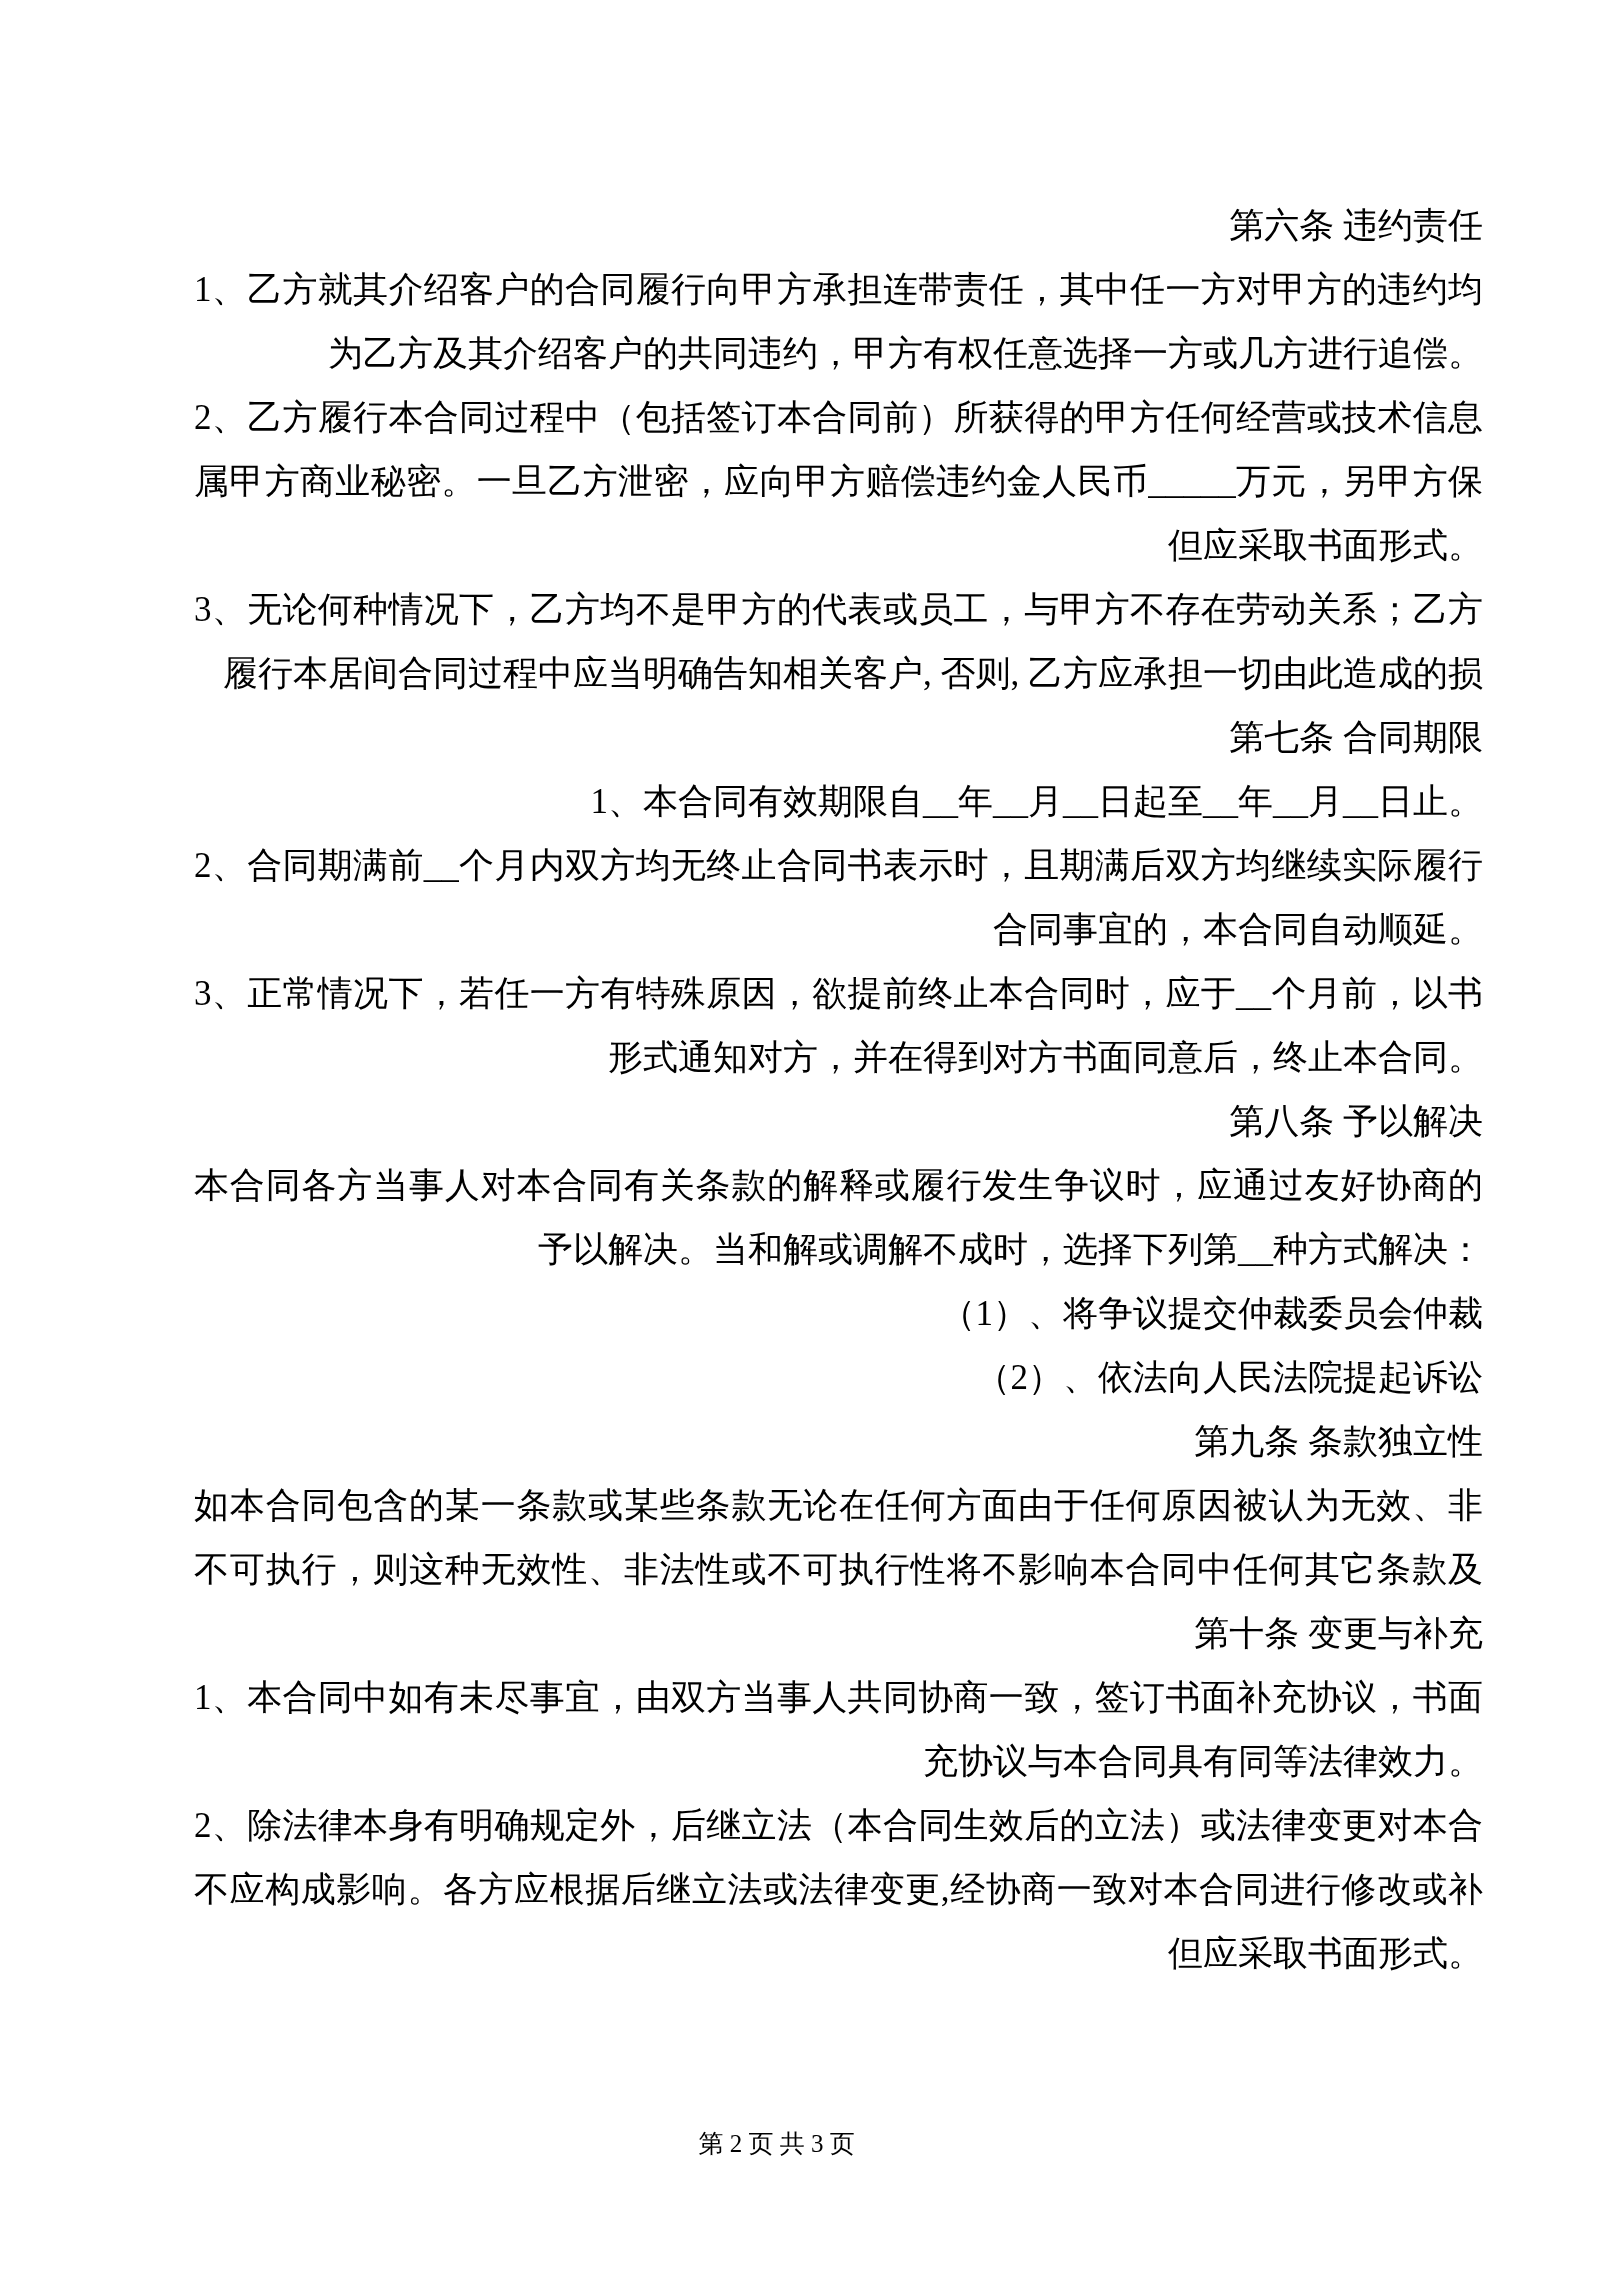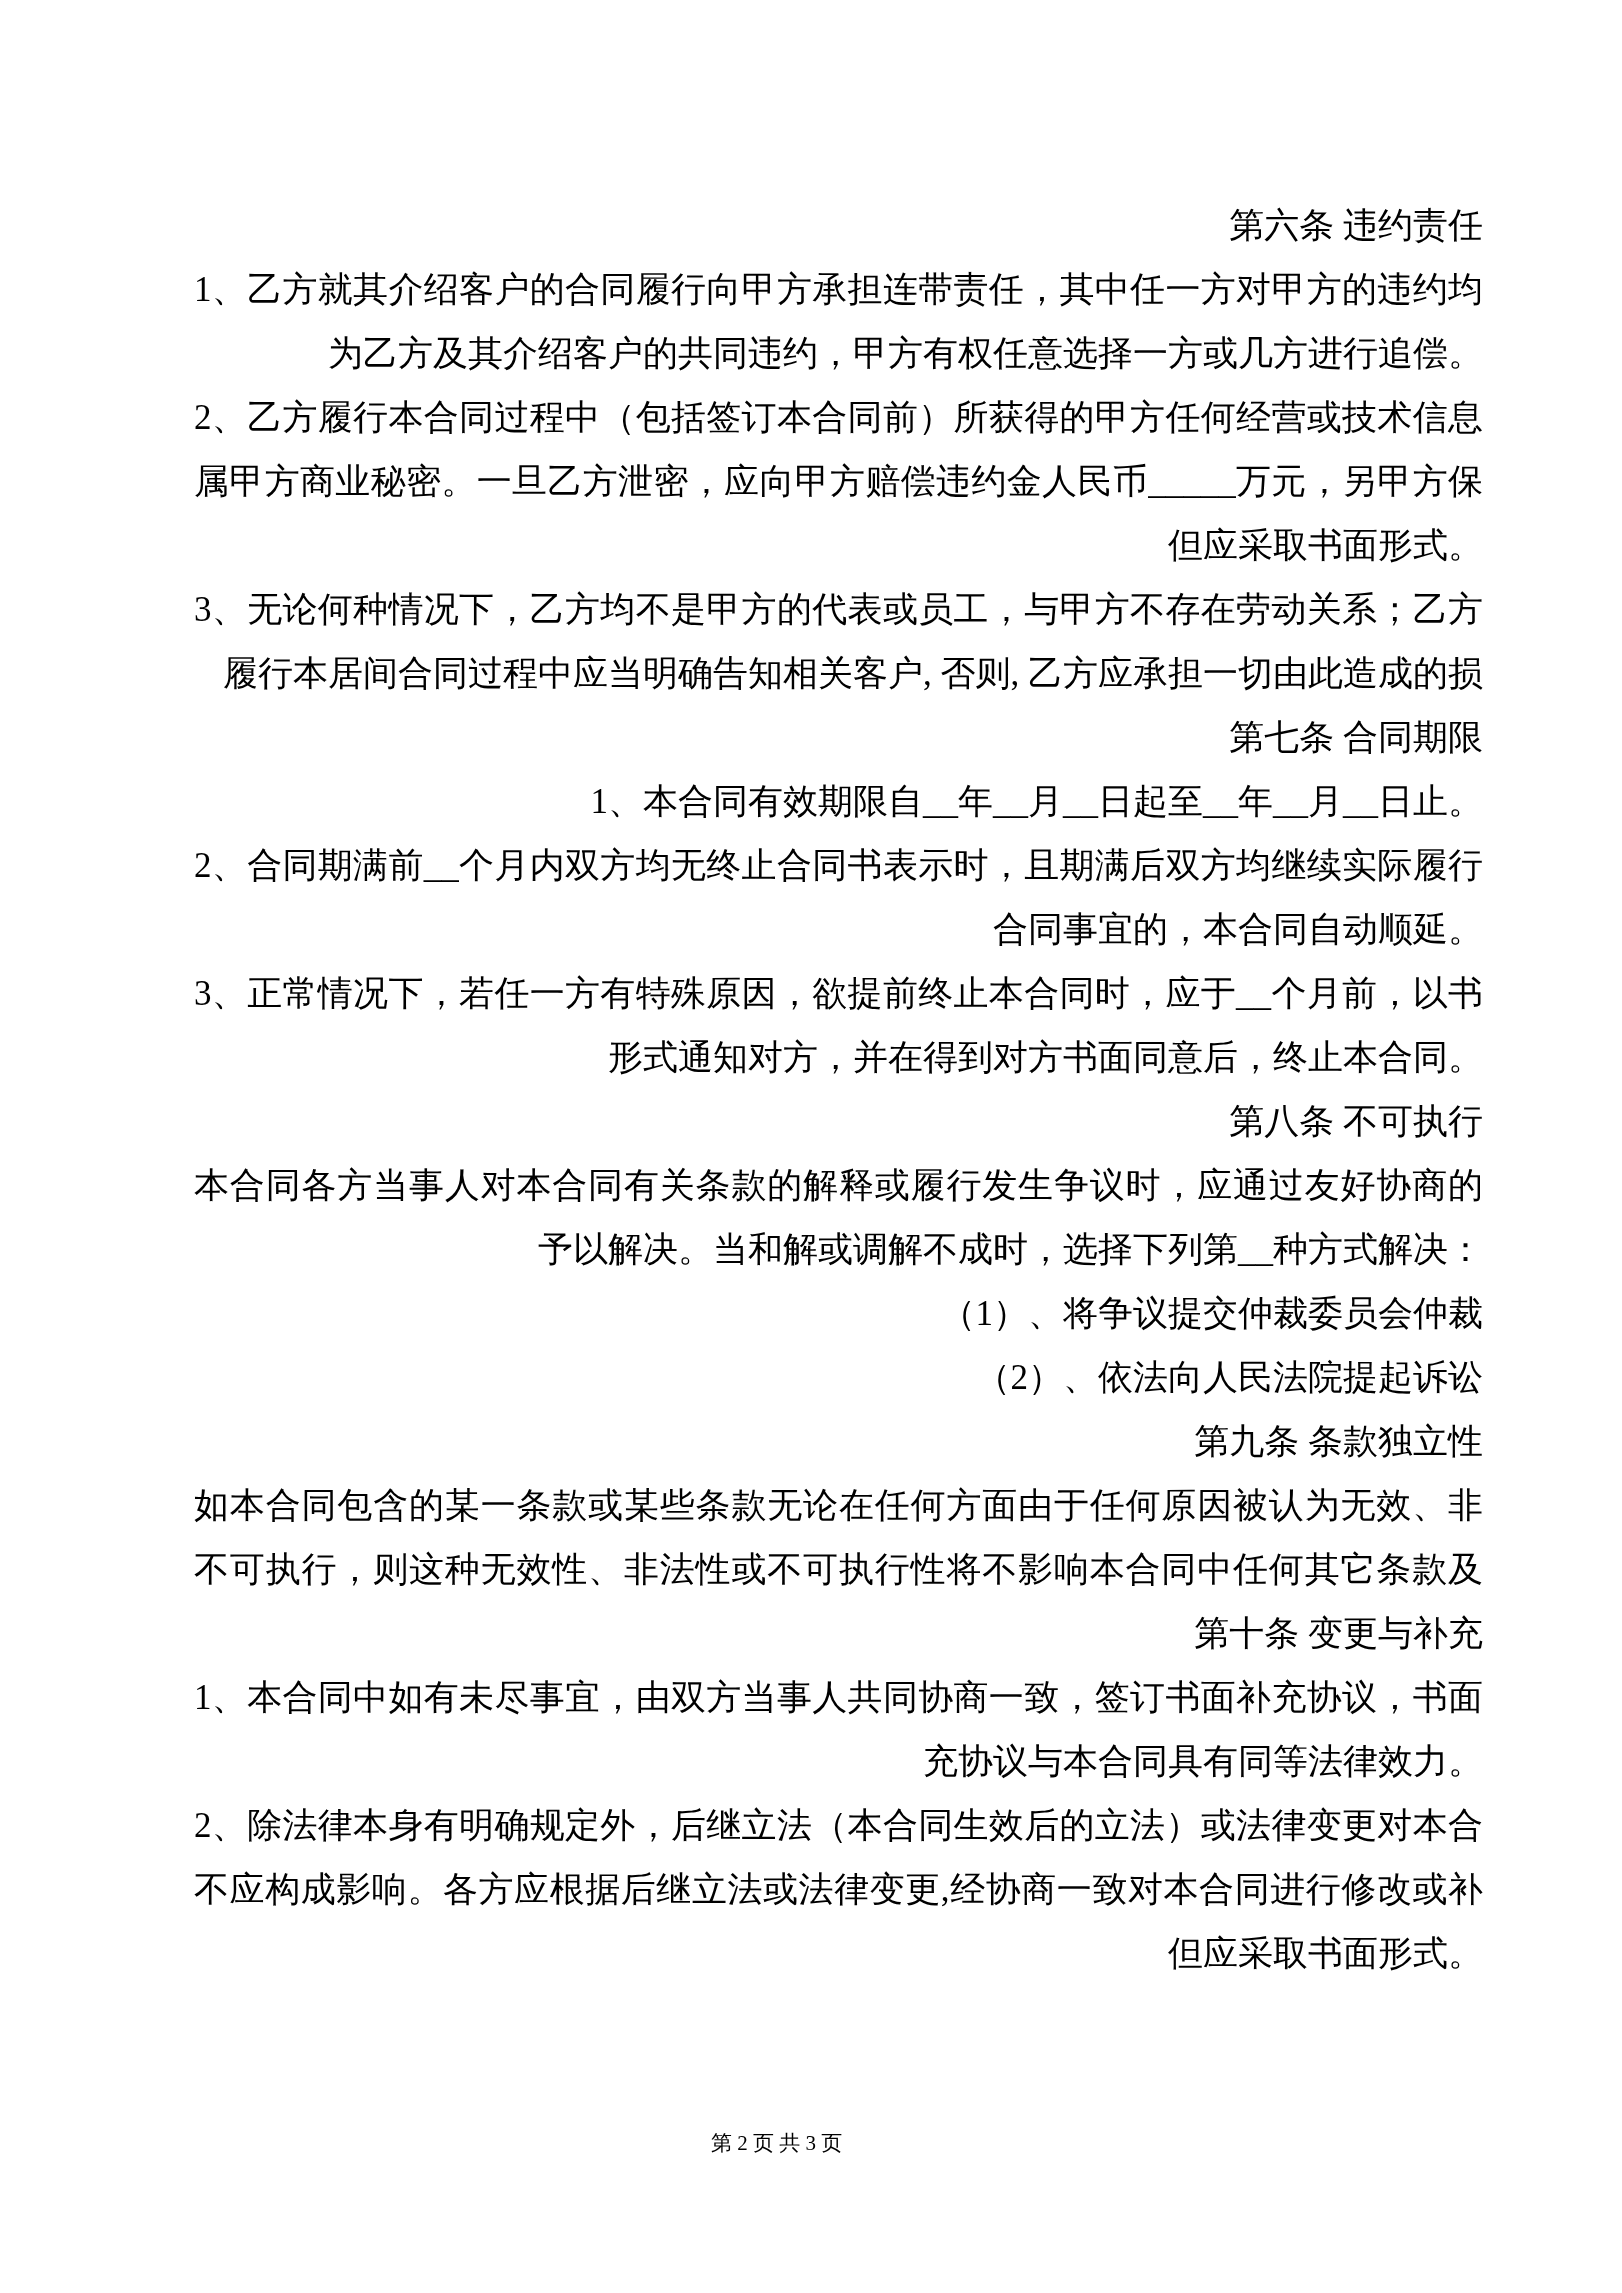--- a/index.html
+++ b/index.html
@@ -35,21 +35,21 @@
     text-align-last: justify;
   }
   .footer {
     position: absolute;
     top: 2117px;
     left: 0;
     width: 100%;
     box-sizing: border-box;
     padding-right: 70px;
     text-align: center;
-    font-size: 21px;
+    font-size: 25px;
     line-height: 53px;
     color: #000000;
   }
 </style>
 </head>
 <body>
 
 <div class="page">
   <div class="textblock">
     <div class="line">第六条 违约责任</div>
@@ -59,21 +59,21 @@
     <div class="line just">属甲方商业秘密。一旦乙方泄密，应向甲方赔偿违约金人民币_____万元，另甲方保留</div>
     <div class="line">但应采取书面形式。</div>
     <div class="line just">3、无论何种情况下，乙方均不是甲方的代表或员工，与甲方不存在劳动关系；乙方在</div>
     <div class="line">履行本居间合同过程中应当明确告知相关客户, 否则, 乙方应承担一切由此造成的损失。</div>
     <div class="line">第七条 合同期限</div>
     <div class="line">1、本合同有效期限自__年__月__日起至__年__月__日止。</div>
     <div class="line just">2、合同期满前__个月内双方均无终止合同书表示时，且期满后双方均继续实际履行本</div>
     <div class="line">合同事宜的，本合同自动顺延。</div>
     <div class="line just">3、正常情况下，若任一方有特殊原因，欲提前终止本合同时，应于__个月前，以书面</div>
     <div class="line">形式通知对方，并在得到对方书面同意后，终止本合同。</div>
-    <div class="line">第八条 不可执行</div>
+    <div class="line">第八条 予以解决</div>
     <div class="line just">本合同各方当事人对本合同有关条款的解释或履行发生争议时，应通过友好协商的方式</div>
     <div class="line">予以解决。当和解或调解不成时，选择下列第__种方式解决：</div>
     <div class="line">（1）、将争议提交仲裁委员会仲裁</div>
     <div class="line">（2）、依法向人民法院提起诉讼</div>
     <div class="line">第九条 条款独立性</div>
     <div class="line just">如本合同包含的某一条款或某些条款无论在任何方面由于任何原因被认为无效、非法或</div>
     <div class="line just">不可执行，则这种无效性、非法性或不可执行性将不影响本合同中任何其它条款及整个</div>
     <div class="line">第十条 变更与补充</div>
     <div class="line just">1、本合同中如有未尽事宜，由双方当事人共同协商一致，签订书面补充协议，书面补</div>
     <div class="line">充协议与本合同具有同等法律效力。</div>

